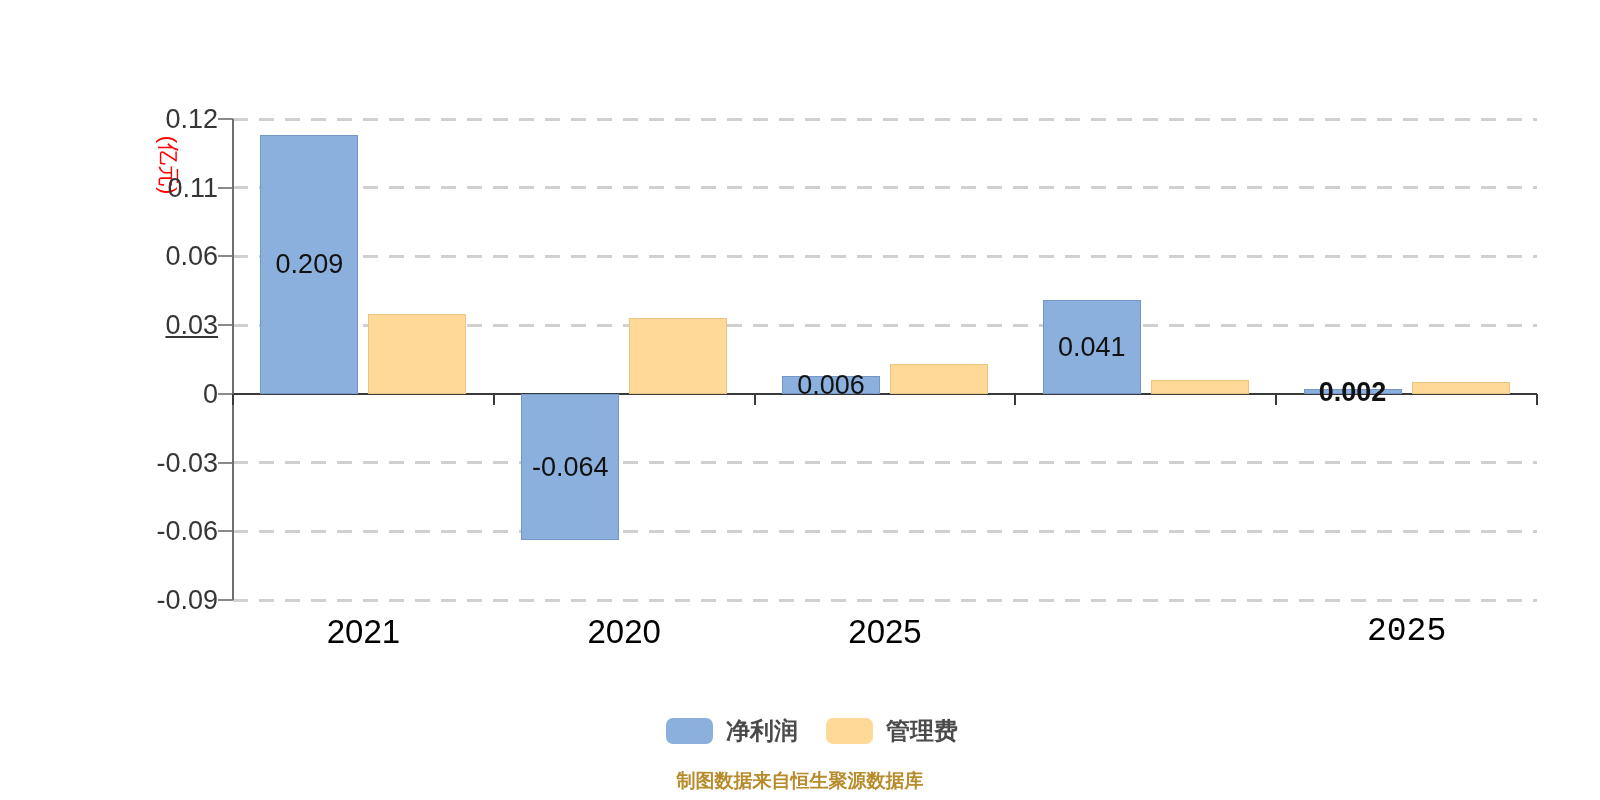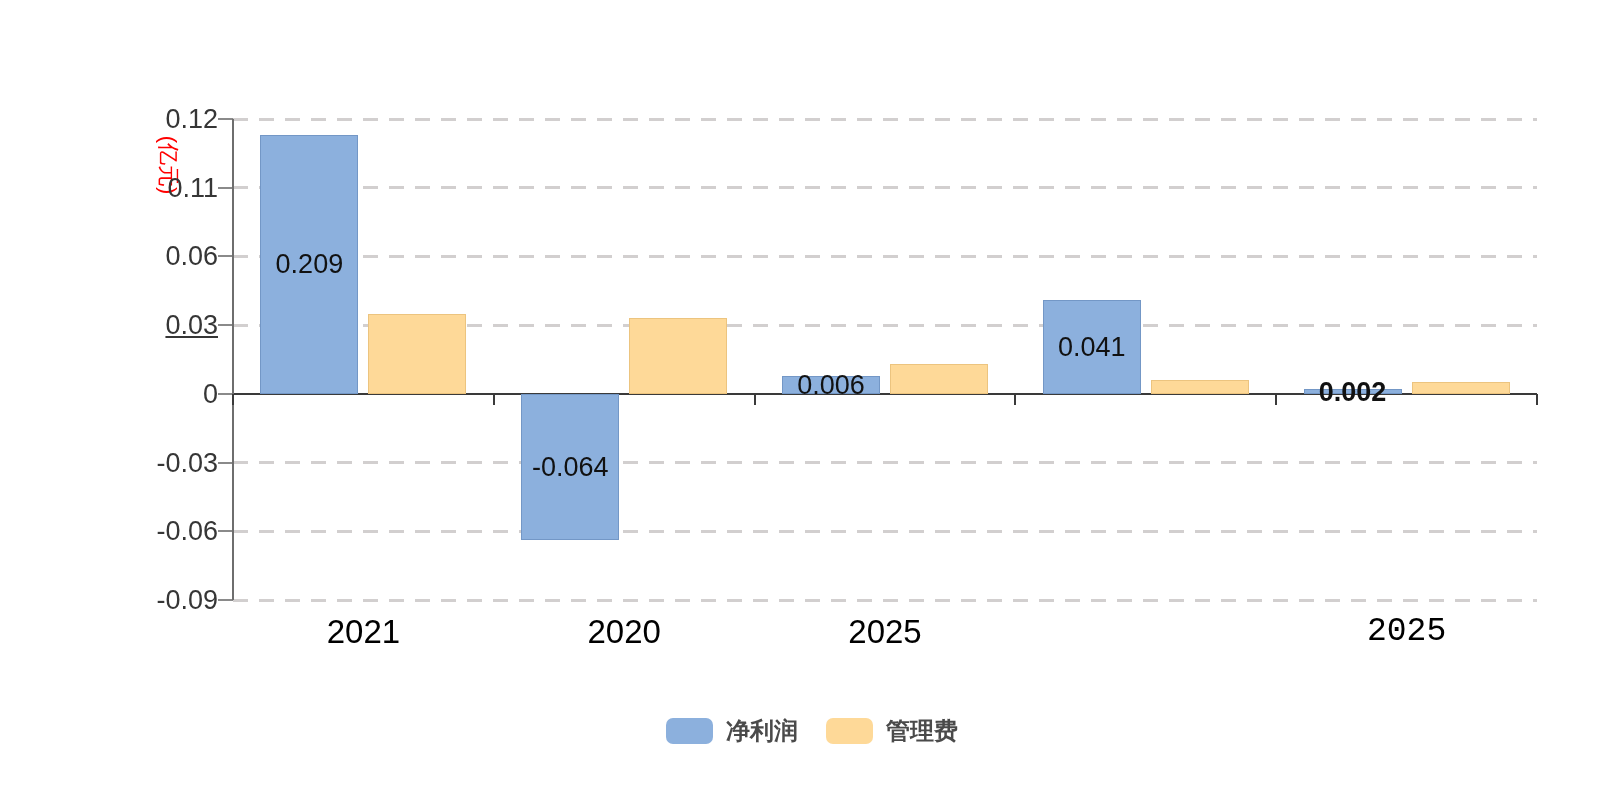--- a/index.html
+++ b/index.html
@@ -173,13 +173,14 @@
   <div id="legend">
     <div class="legend-item">
       <span class="legend-swatch" style="background: rgb(140, 176, 221);"></span>
       <span class="legend-label">净利润</span>
     </div>
     <div class="legend-item">
       <span class="legend-swatch" style="background: rgb(254, 217, 152);"></span>
       <span class="legend-label">管理费</span>
     </div>
   </div>
+  <div class="source-note">制图数据来自恒生聚源数据库</div>
 </div>
 
 </body></html>

